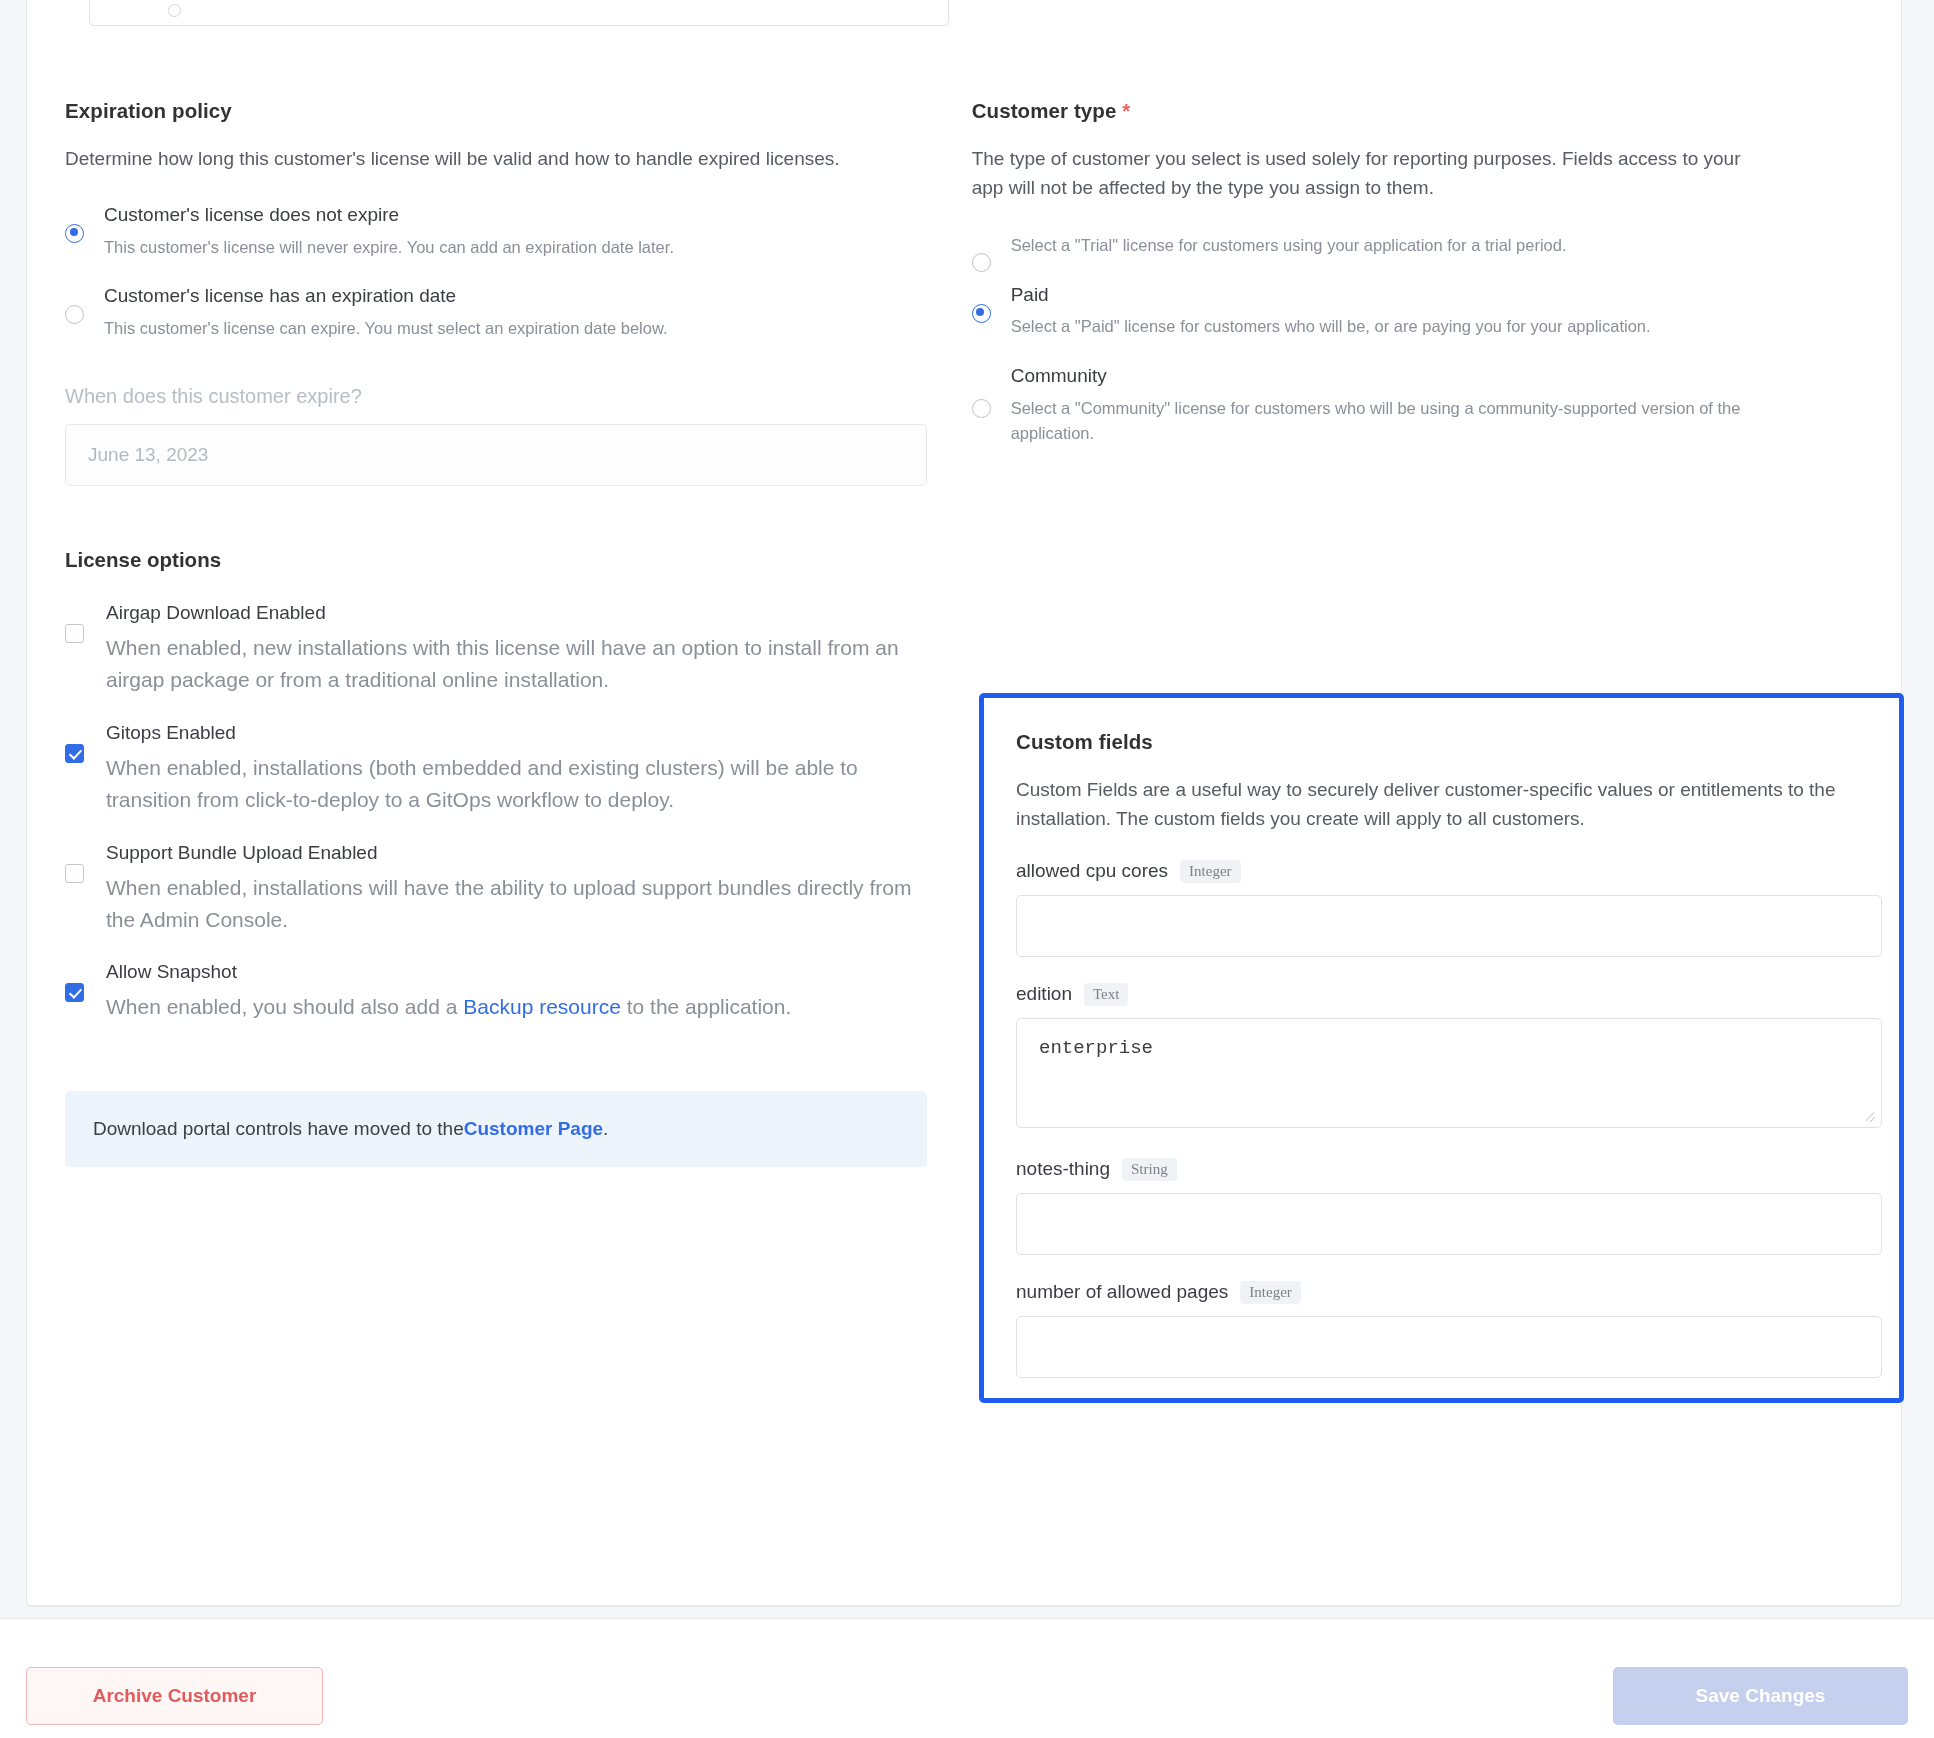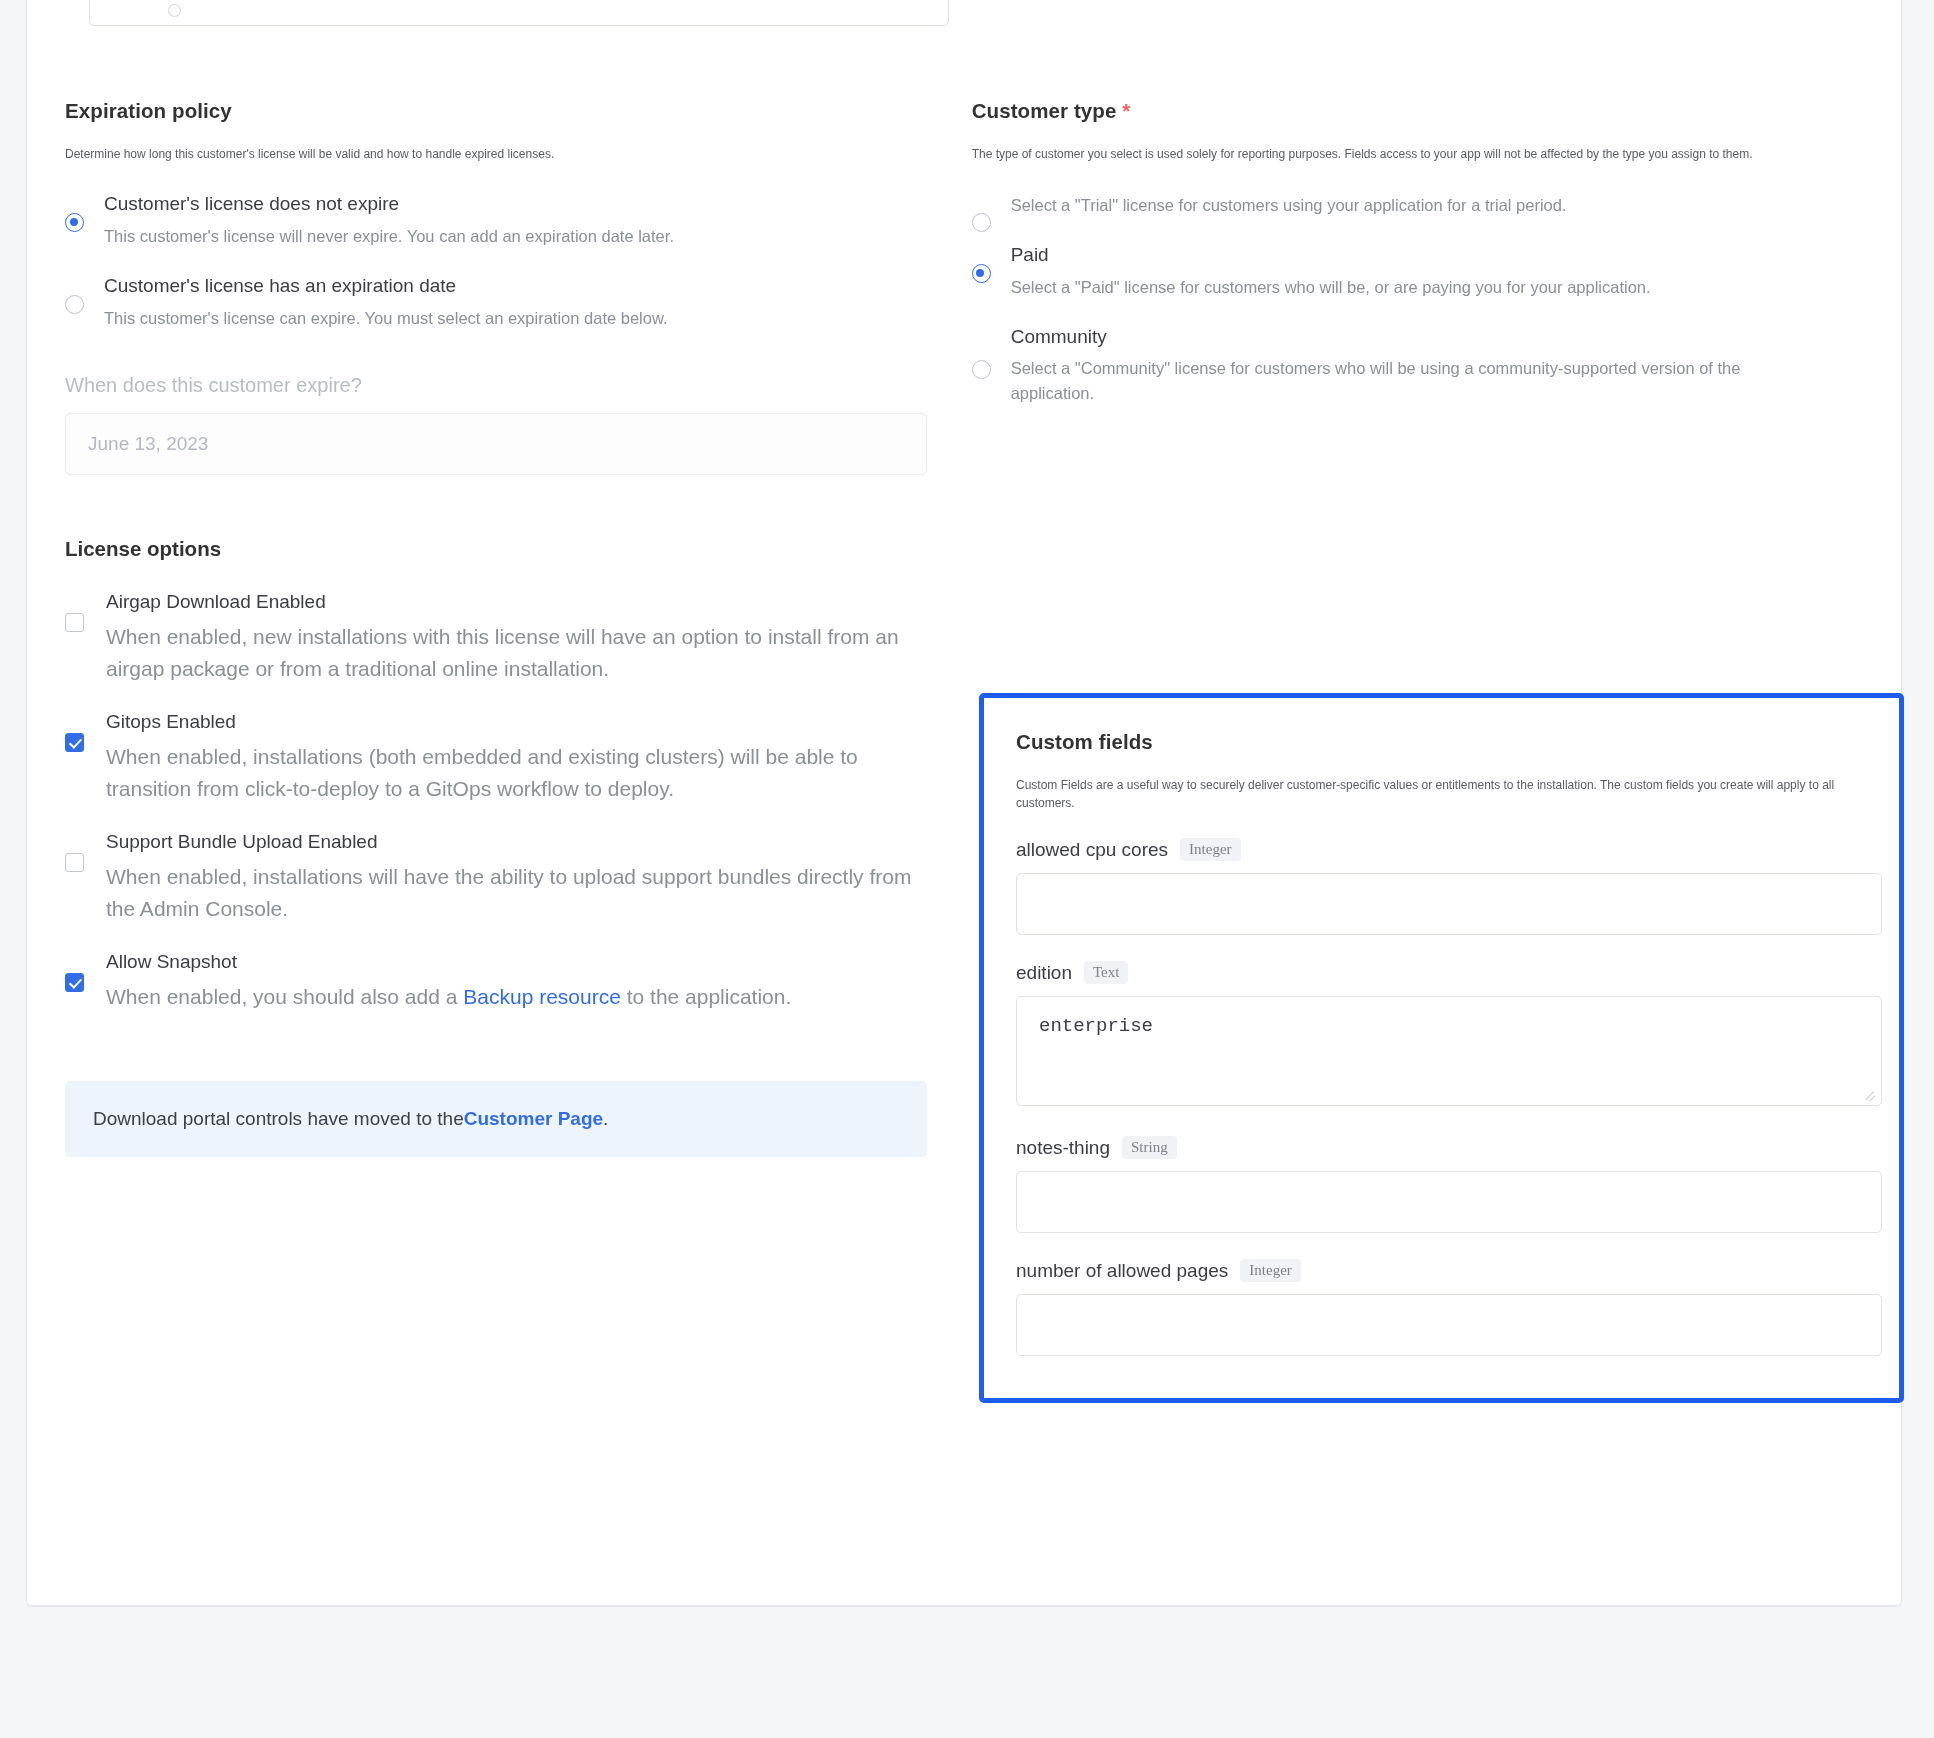--- a/index.html
+++ b/index.html
@@ -75,21 +75,21 @@
   h3.section-title {
     font-size: 20.5px;
     font-weight: 700;
     color: #323232;
     margin: 0 0 22px 0;
     letter-spacing: 0.1px;
   }
   .req-star { color: #f65c5c; font-weight: 700; }
 
   p.section-desc {
-    font-size: 12px;
+    font-size: 19px;
     line-height: 1.52;
     color: #585b62;
     margin: 0 0 30px 0;
     max-width: 800px;
   }
 
   
   .radio-row {
     display: flex;
     align-items: flex-start;
@@ -475,14 +475,18 @@
         <span>number of allowed pages</span>
         <span class="cf-type">Integer</span>
       </div>
       <input class="cf-input" type="text" value="" style="">
     </div>
 
   </div>
 
   <div class="divider-bottom"></div>
 
+  <div class="footer">
+    <div class="btn-archive">Archive Customer</div>
+    <div class="btn-save">Save Changes</div>
+  </div>
 
 </div>
 
 </body></html>

